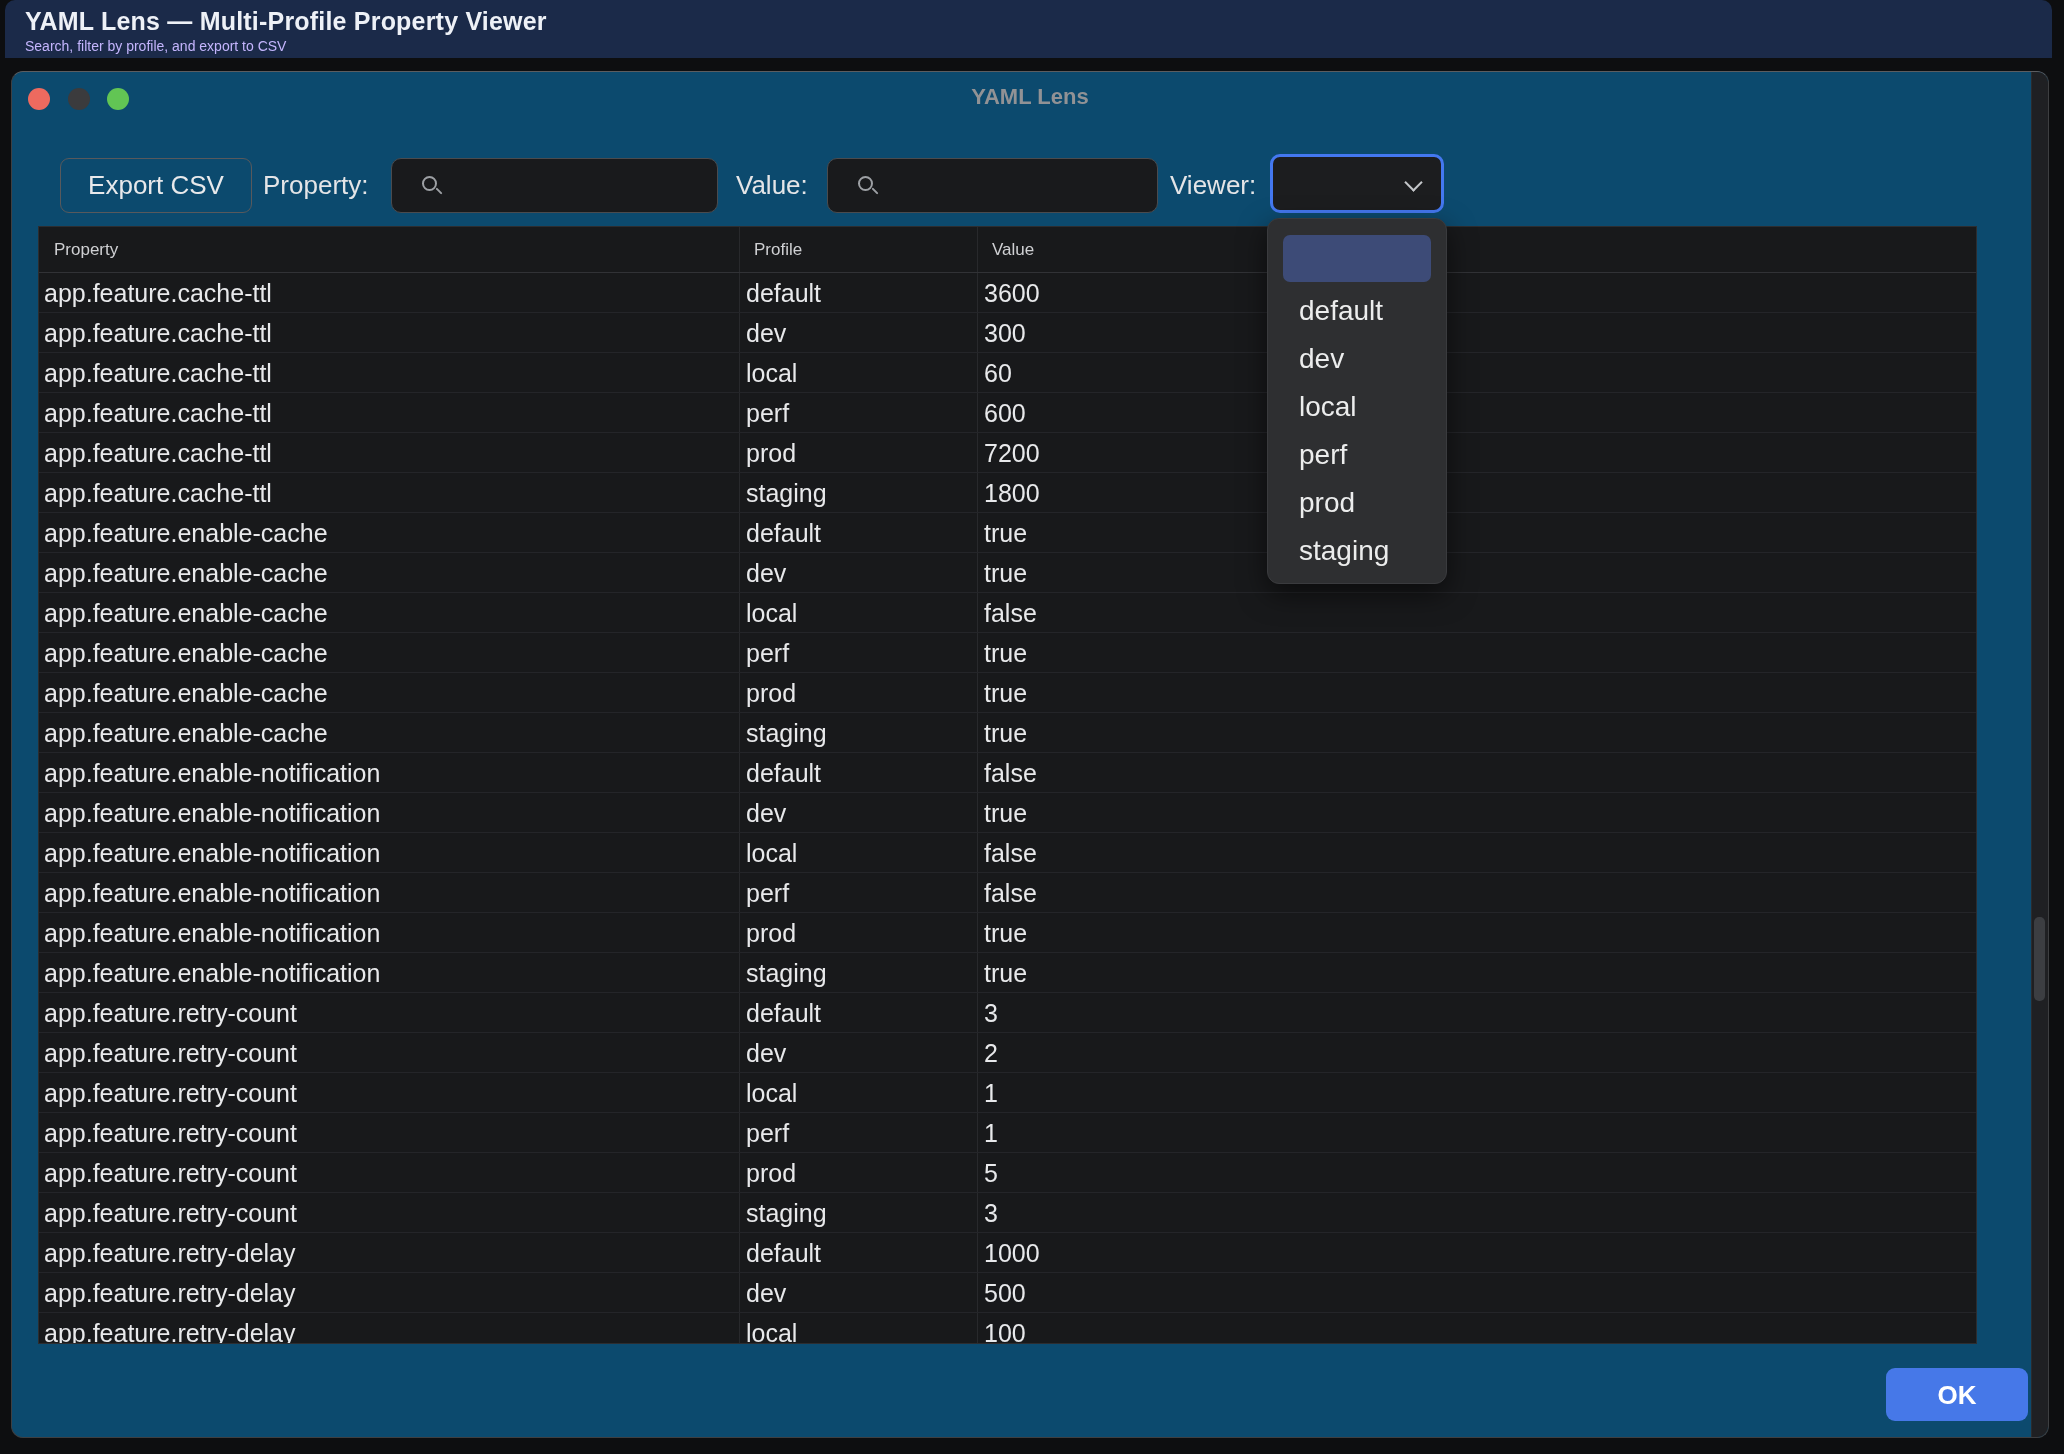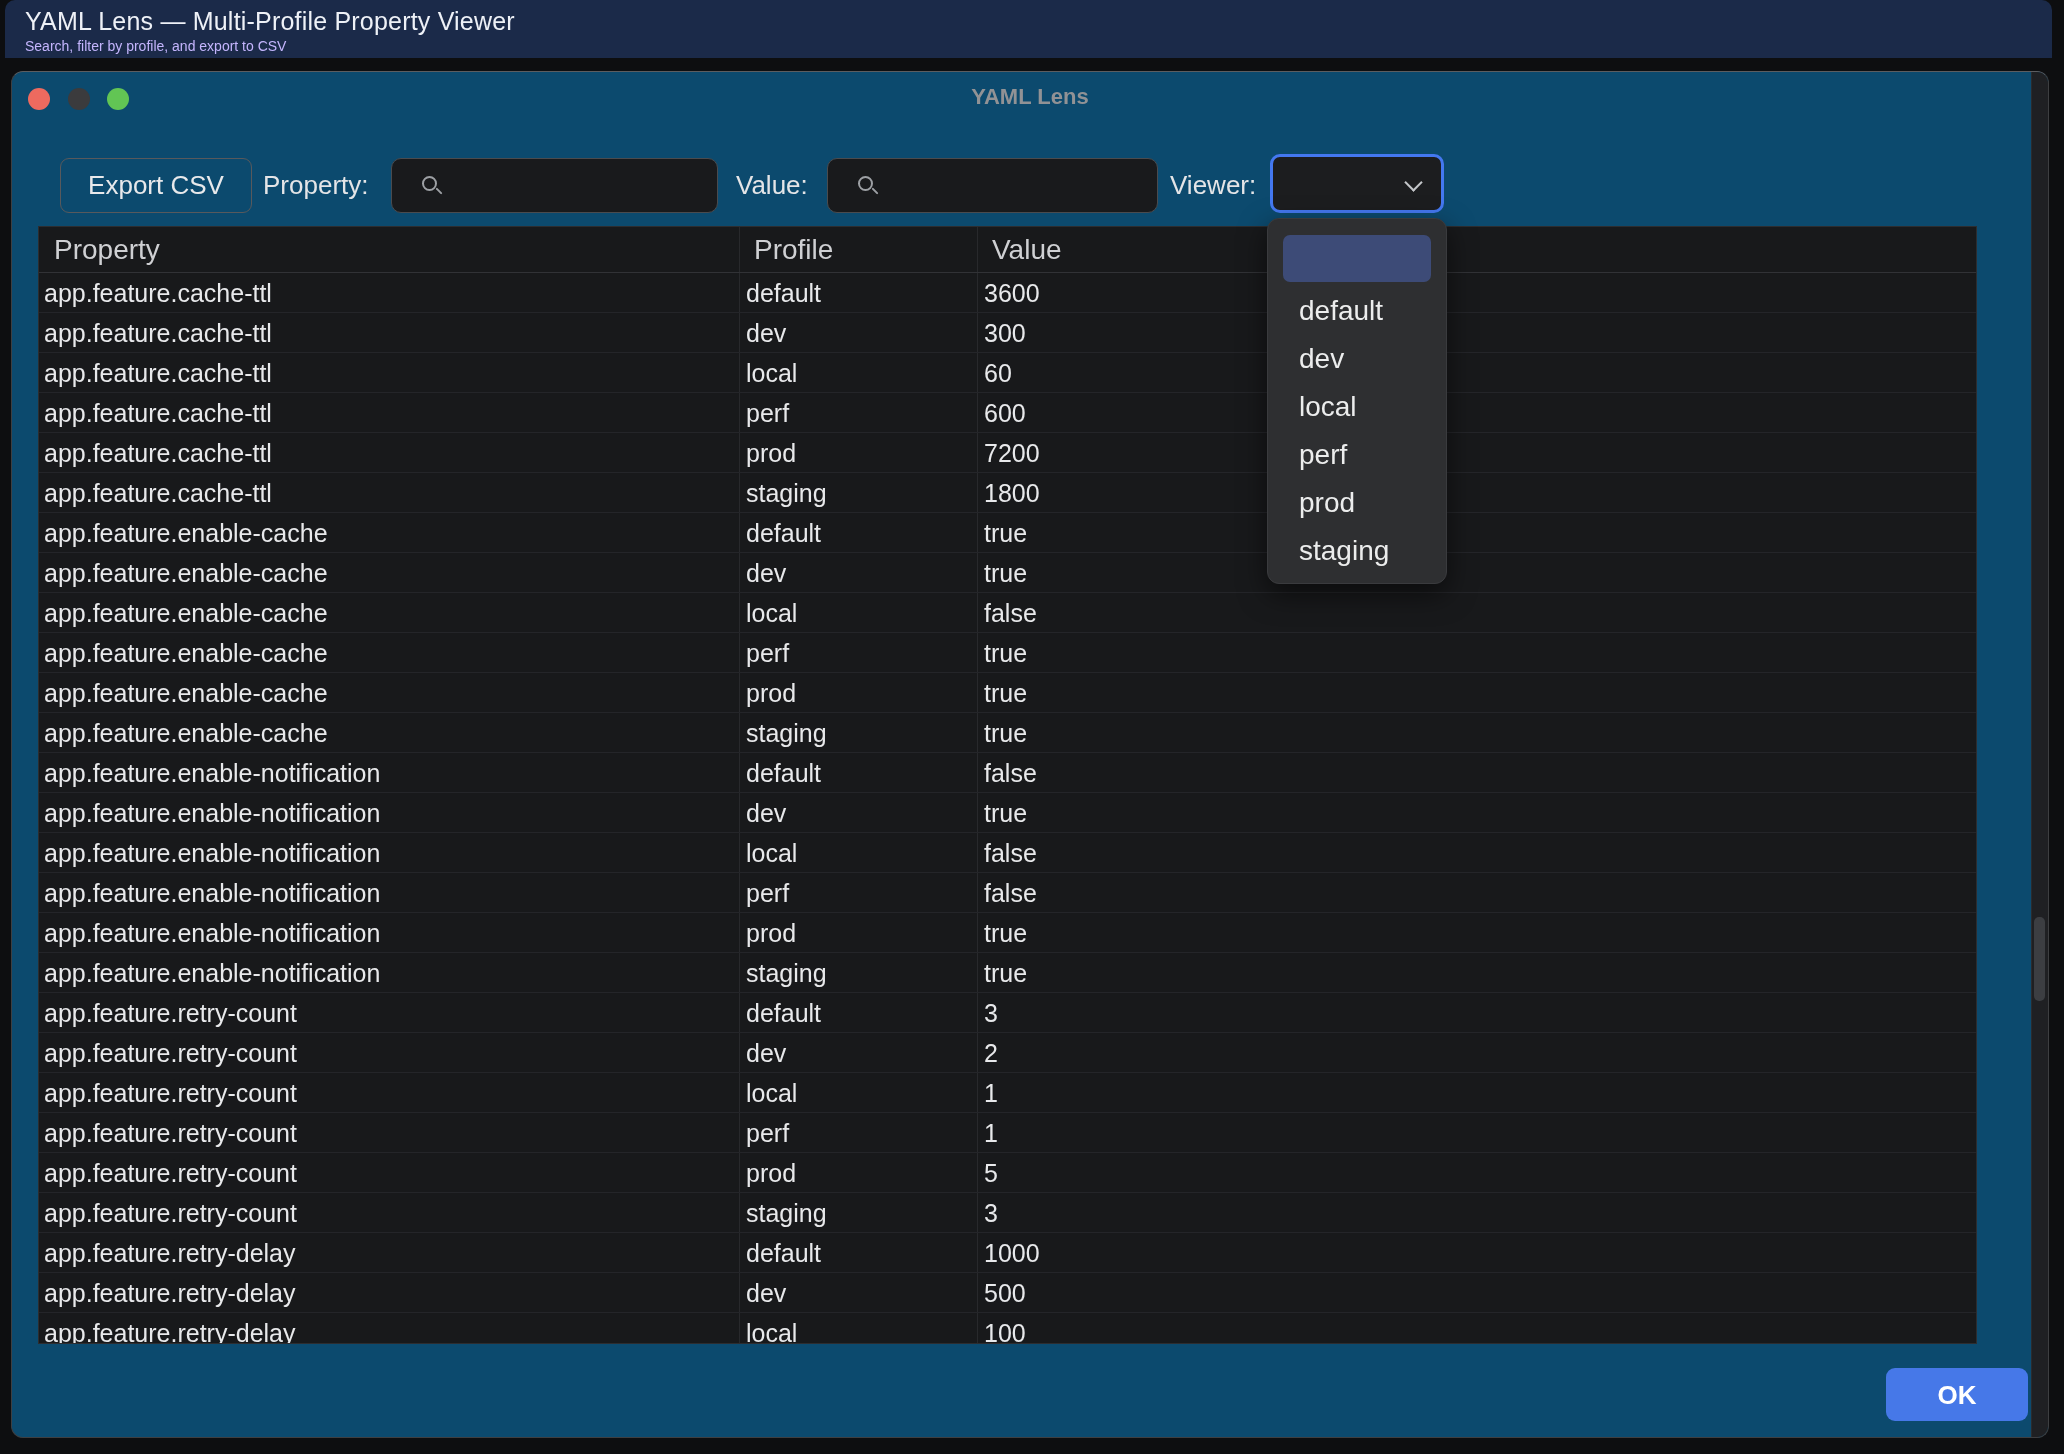--- a/index.html
+++ b/index.html
@@ -8,21 +8,21 @@
     position:relative;width:2064px;height:1454px;background:#0d0e10;
     font-family:"Liberation Sans",sans-serif;overflow:hidden;
     -webkit-font-smoothing:antialiased;
   }
   
   .page-header{
     position:absolute;left:5px;top:0;width:2047px;height:58px;
     background:#1b2a49;border-radius:10px 10px 0 0;
   }
   .page-header .ttl{
-    position:absolute;left:20px;top:7px;font-size:25px;font-weight:400;
+    position:absolute;left:20px;top:7px;font-size:25px;font-weight:700;
     color:#eef1f7;letter-spacing:.2px;white-space:nowrap;
   }
   .page-header .sub{
     position:absolute;left:20px;top:38px;font-size:14px;color:#c4b5fd;white-space:nowrap;
   }
   
   .window{
     position:absolute;left:11px;top:71px;width:2038px;height:1367px;
     background:#0c4a6e;border:1px solid #3e3f41;border-top-color:#5c5d60;
     border-radius:12px;overflow:hidden;
@@ -93,21 +93,21 @@
     position:absolute;left:26px;top:154px;width:1939px;height:1118px;
     background:#18191b;border:1px solid #2c2d30;overflow:hidden;
   }
   .trow{display:flex;width:1937px;}
   .trow.head{height:46px;border-bottom:1px solid #313236;}
   .trow.body{height:40px;border-bottom:1px solid #242529;}
   .cell{height:100%;overflow:hidden;white-space:nowrap;}
   .c0{width:701px;border-right:1px solid #28292c;}
   .c1{width:238px;border-right:1px solid #28292c;}
   .c2{width:998px;}
-  .head .cell{line-height:45px;font-size:28px;color:#cfd0d3;}
+  .head .cell{line-height:45px;font-size:17px;color:#cfd0d3;}
   .head .c0{padding-left:15px;}
   .head .c1,.head .c2{padding-left:14px;}
   .body .cell{line-height:40px;font-size:25px;color:#e8e9eb;}
   .body .c0{padding-left:5px;}
   .body .c1,.body .c2{padding-left:6px;}
   
   .scroll-gutter{
     position:absolute;right:0;top:0;width:17px;height:100%;
     background:#1f2023;border-left:1px solid #2a2b2e;
   }

